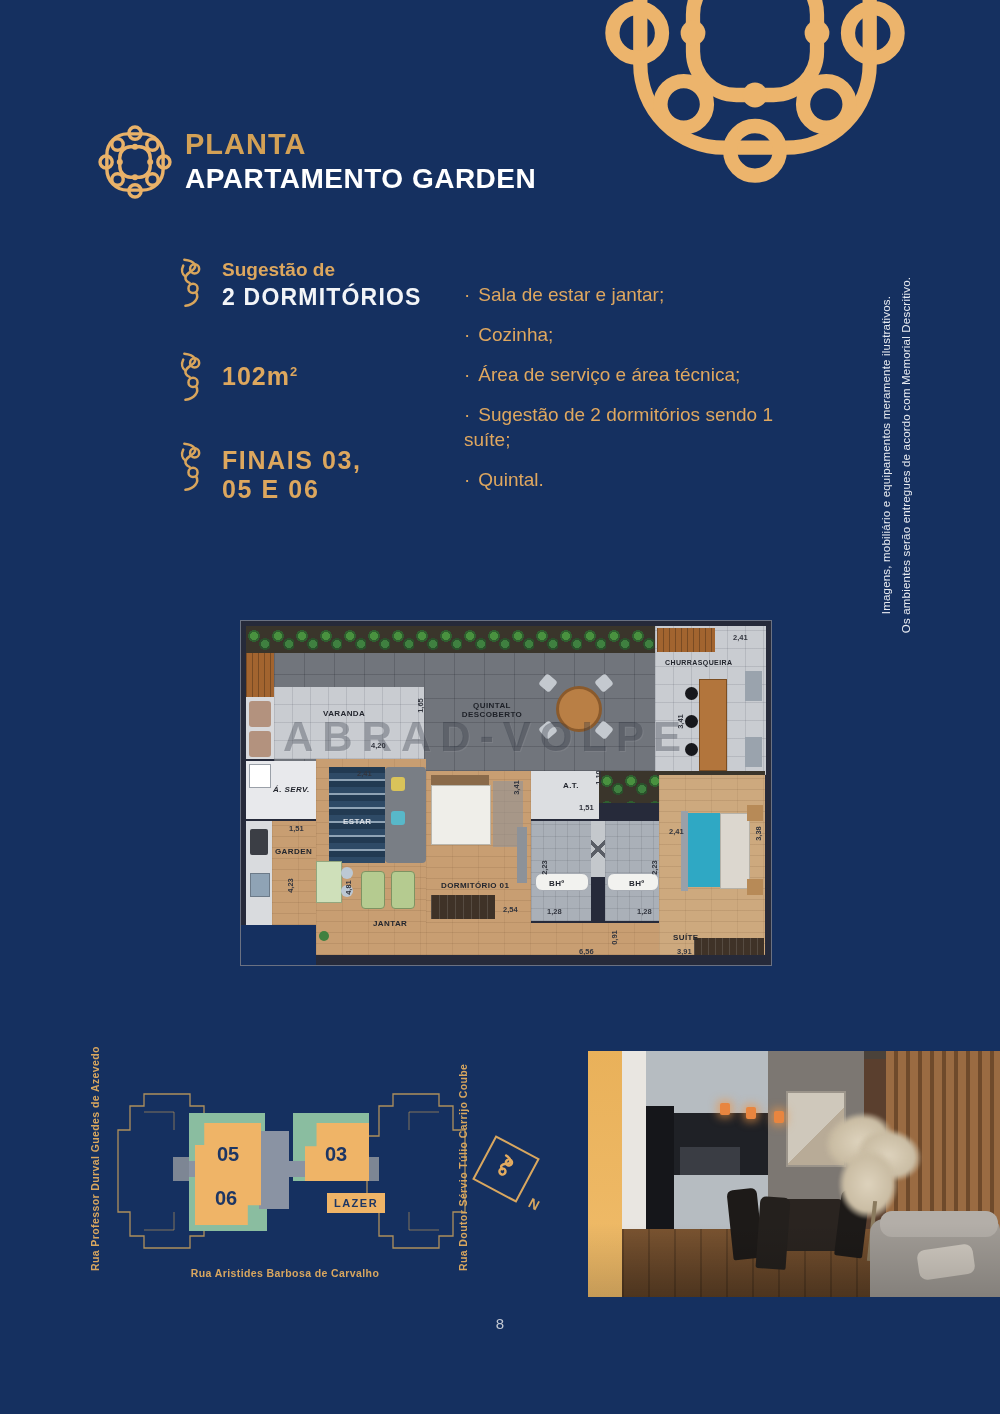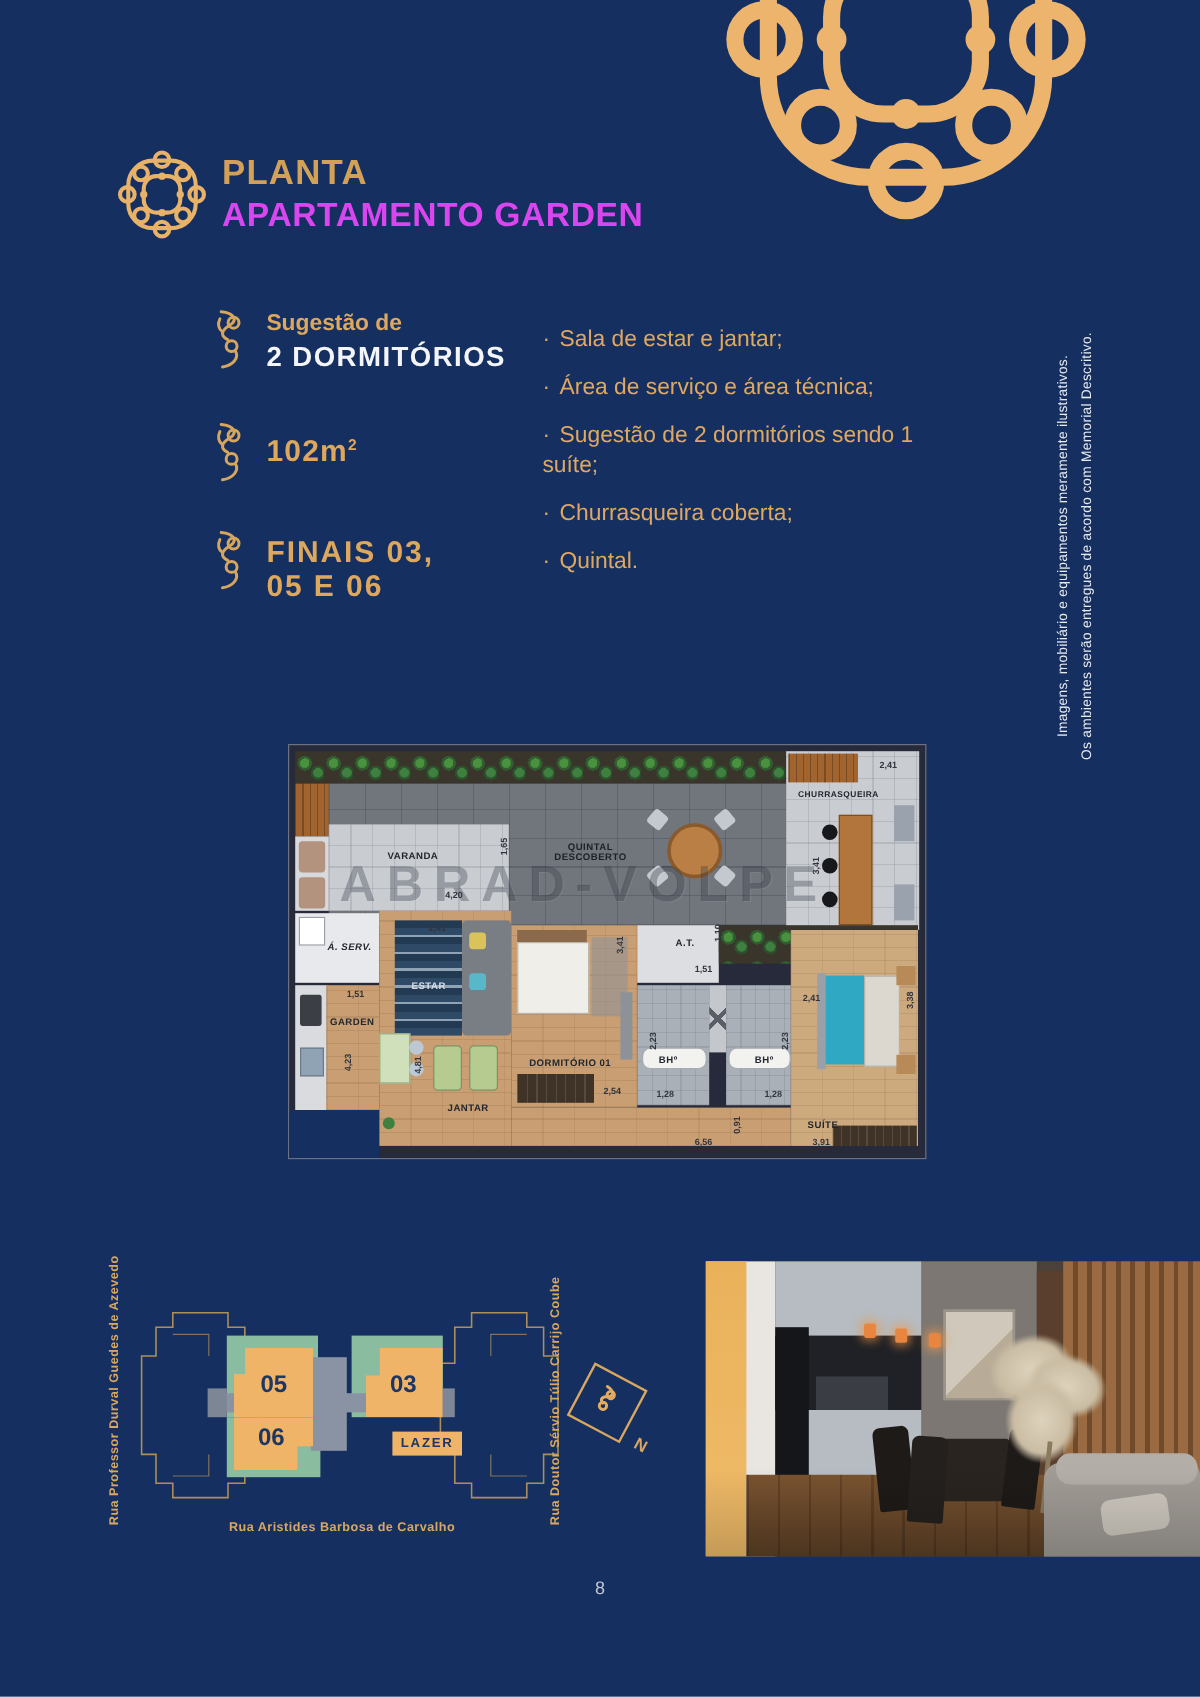--- a/index.html
+++ b/index.html
@@ -2,29 +2,29 @@
 <html><head>
 <meta charset="utf-8">
 <style>
   html,body{margin:0;padding:0;}
   .page{position:relative;width:1000px;height:1414px;background:#153060;overflow:hidden;
         font-family:"Liberation Sans",sans-serif;}
   .abs{position:absolute;}
 
   
   .title-accent{font-size:29px;font-weight:700;color:#d3a156;letter-spacing:1px;}
-  .title-main{font-size:28px;font-weight:700;color:#d946ef;letter-spacing:.5px;}
+  .title-main{font-size:28px;font-weight:700;color:#ffffff;letter-spacing:.5px;}
 
   
   .spec-pre{font-size:19px;font-weight:700;color:#dda75e;}
   .spec-main{font-size:23px;font-weight:700;color:#f3f5f8;letter-spacing:1.2px;}
   .spec-gold-big{font-size:25px;font-weight:700;color:#dda75e;letter-spacing:1px;}
 
   
-  .features{width:330px;list-style:none;margin:0;padding:0;}
+  .features{width:330px;list-style:none;margin:12px;padding:0;}
   .features li{margin-bottom:15px;font-size:19px;line-height:1.32;color:#dfa75f;font-weight:500;}
   .features .blt{margin-right:8px;}
 
   
   .disclaimer{width:380px;transform:rotate(-90deg);transform-origin:0 0;
               font-size:11.5px;line-height:1.75;color:#e8ebf1;text-align:center;letter-spacing:.2px;}
 
   
   .fp{width:530px;height:344px;background:#262a3a;border:1px solid rgba(190,200,220,.45);}
   .fp .wood{background:#c89e72;
@@ -159,23 +159,23 @@
       <path d="M4,1.5 C14,2.5 17,8 10.5,12 C4,16 3,20 9,23"></path>
       <path d="M15,32 C18,37 13,43 5,44"></path>
         <path d="M3,7 C1,11 2,15 5,17"></path>
     </g>
   </svg>
   <div class="abs spec-gold-big" style="left:222px;top:446px;letter-spacing:1.6px;">FINAIS 03,</div>
   <div class="abs spec-gold-big" style="left:222px;top:475px;letter-spacing:1.6px;">05 E 06</div>
 
   <ul class="abs features" style="left:452px;top:270px;">
     <li><span class="blt">·</span><span>Sala de estar e jantar;</span></li>
+    <li><span class="blt">·</span><span>Cozinha;</span></li>
     <li><span class="blt">·</span><span>Área de serviço e área técnica;</span></li>
     <li><span class="blt">·</span><span>Sugestão de 2 dormitórios sendo 1 suíte;</span></li>
-    <li><span class="blt">·</span><span>Churrasqueira coberta;</span></li>
     <li><span class="blt">·</span><span>Quintal.</span></li>
   </ul>
 
   <div class="abs disclaimer" style="left:876px;top:645px;">
     <div>Imagens, mobiliário e equipamentos meramente ilustrativos.</div>
     <div>Os ambientes serão entregues de acordo com Memorial Descritivo.</div>
   </div>
 
   <div class="abs fp" style="left:240px;top:620px;">
 

